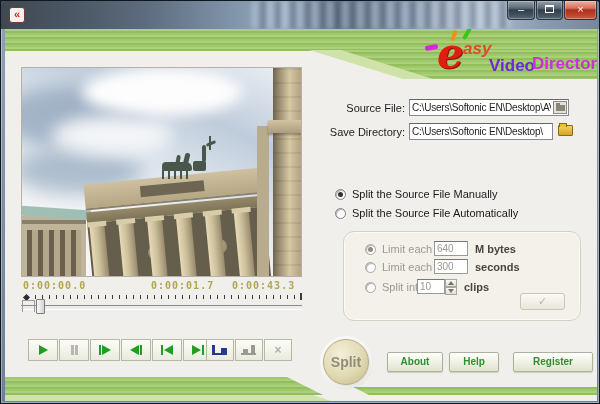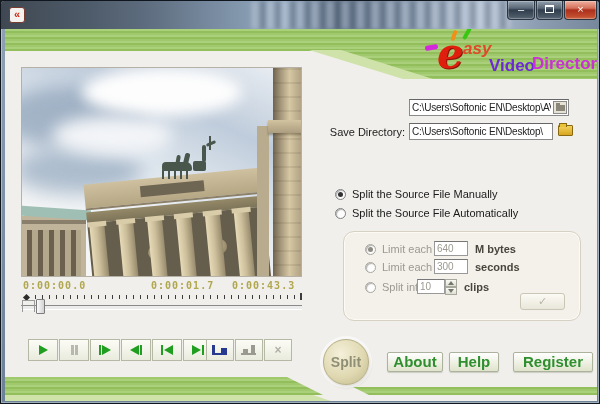--- a/index.html
+++ b/index.html
@@ -199,21 +199,21 @@
   .arr-dn { width:0; height:0; border-left:3px solid transparent; border-right:3px solid transparent; border-top:4px solid #77766c; }
   #apply-btn { position:absolute; left:515px; top:264px; width:45px; height:17px; background:linear-gradient(180deg,#fbfaf4,#e9e7da);
     border:1px solid #cac6b6; border-radius:3px; color:#b8b4a6; font-size:11px; text-align:center; line-height:15px; }
 
   
   #split-btn { position:absolute; left:318px; top:310px; width:46px; height:46px; border-radius:50%;
     background:radial-gradient(circle at 38% 32%,#f4f0da,#e0d9b2 55%,#c8c094 90%);
     border:1px solid #b8b088; box-shadow:0 0 0 3px rgba(255,255,255,.55), 1px 2px 3px rgba(90,90,60,.35);
     color:#8f8f76; font-size:14px; font-weight:bold; text-align:center; line-height:44px; z-index:5; }
   .act-btn { position:absolute; top:323px; height:20px; background:linear-gradient(180deg,#ffffff,#eef0e2 55%,#dfe3cc);
-    border:1px solid #adb29c; border-radius:2px; color:#2f8f2f; font-size:15px; font-weight:bold;
+    border:1px solid #adb29c; border-radius:2px; color:#2f8f2f; font-size:10px; font-weight:bold;
     text-align:center; line-height:18px; box-shadow:0 1px 1px rgba(60,70,40,.2); }
   #about-btn { left:382px; width:56px; } #help-btn { left:444px; width:50px; } #register-btn { left:508px; width:80px; z-index:5; }
 </style>
 </head>
 <body>
 
 <div id="window">
 
   <div id="titlebar">
     <div class="blur-stripes"></div>
@@ -331,20 +331,21 @@
       </div>
     <div class="ed-btn" id="ed2">
         <span class="end-icon">
           <span></span>
         </span>
       </div>
     <div class="ed-btn" id="ed3">
         <span class="del-icon">×</span>
       </div>
 
+    <div class="fld-label" id="lbl-src">Source File:</div>
     <input class="path-field" id="fld-src" value="C:\Users\Softonic EN\Desktop\AVI (L" style="">
     <div class="browse-inside">
       <span class="gray-folder"></span>
     </div>
     <div class="fld-label" id="lbl-save">Save Directory:</div>
     <input class="path-field" id="fld-save" value="C:\Users\Softonic EN\Desktop\" style="">
     <div class="yellow-folder"></div>
 
     <div class="radio checked" id="rad-man"></div>
     <div class="radio-label" id="rad-man-lbl">Split the Source File Manually</div>

